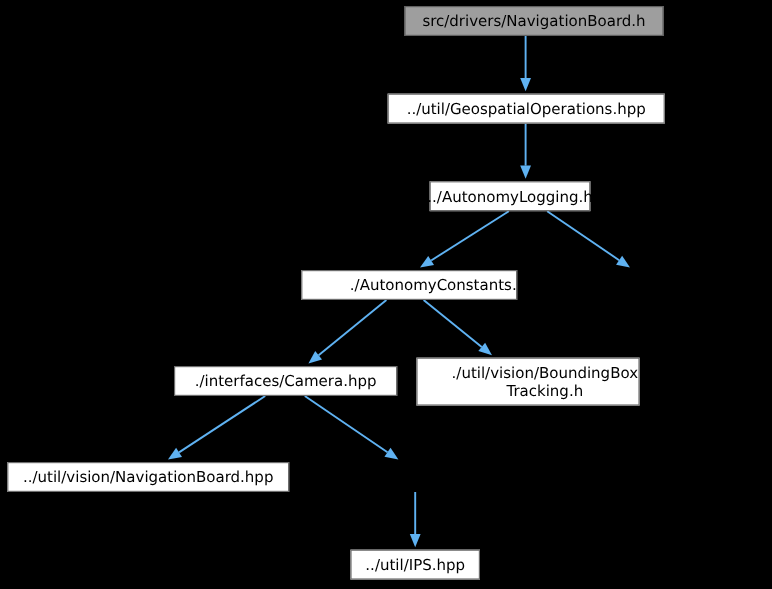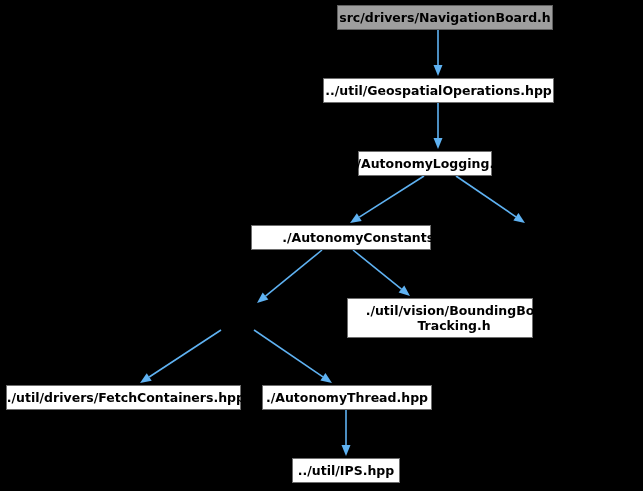--- a/index.html
+++ b/index.html
@@ -18,21 +18,20 @@
     border:1px solid #6e6e6e;
     color:#000000;
     font-size:12.5px;
     line-height:1.2;
     display:flex;
     align-items:center;
     justify-content:center;
     text-align:center;
     white-space:pre-line;
     cursor:pointer;
-    font-weight:bold;
   }
   .node.main{
     background:#9e9e9e;
     border:1px solid #616161;
   }
 </style>
 </head>
 <body>
 
 <div id="graph">
@@ -62,26 +61,26 @@
   </div>
   <div class="node" style="left: 323px; top: 78px; width: 231px; height: 25px; text-align: center;">
     <span>../util/GeospatialOperations.hpp</span>
   </div>
   <div class="node" style="left: 358px; top: 151px; width: 134px; height: 25px;">
     <span>../AutonomyLogging.h</span>
   </div>
   <div class="node" style="left: 251px; top: 225px; width: 180px; height: 25px; padding-left: 48px;">
     <span>./AutonomyConstants.h</span>
   </div>
+  <div class="node" style="left: 145px; top: 305px; width: 186px; height: 25px;">
+    <span>./interfaces/Camera.hpp</span>
+  </div>
   <div class="node" style="left: 347px; top: 298px; width: 186px; height: 40px; padding-left: 28px;">
     <span>./util/vision/BoundingBox
 Tracking.h</span>
   </div>
   <div class="node" style="left: 6px; top: 385px; width: 235px; height: 25px;">
-    <span>../util/drivers/FetchContainers.hpp</span>
-  </div>
-  <div class="node" style="left: 262px; top: 385px; width: 170px; height: 25px;">
-    <span>./AutonomyThread.hpp</span>
+    <span>../util/vision/NavigationBoard.hpp</span>
   </div>
   <div class="node" style="left: 292px; top: 458px; width: 108px; height: 25px;">
     <span>../util/IPS.hpp</span>
   </div>
 </div>
 
 </body></html>

